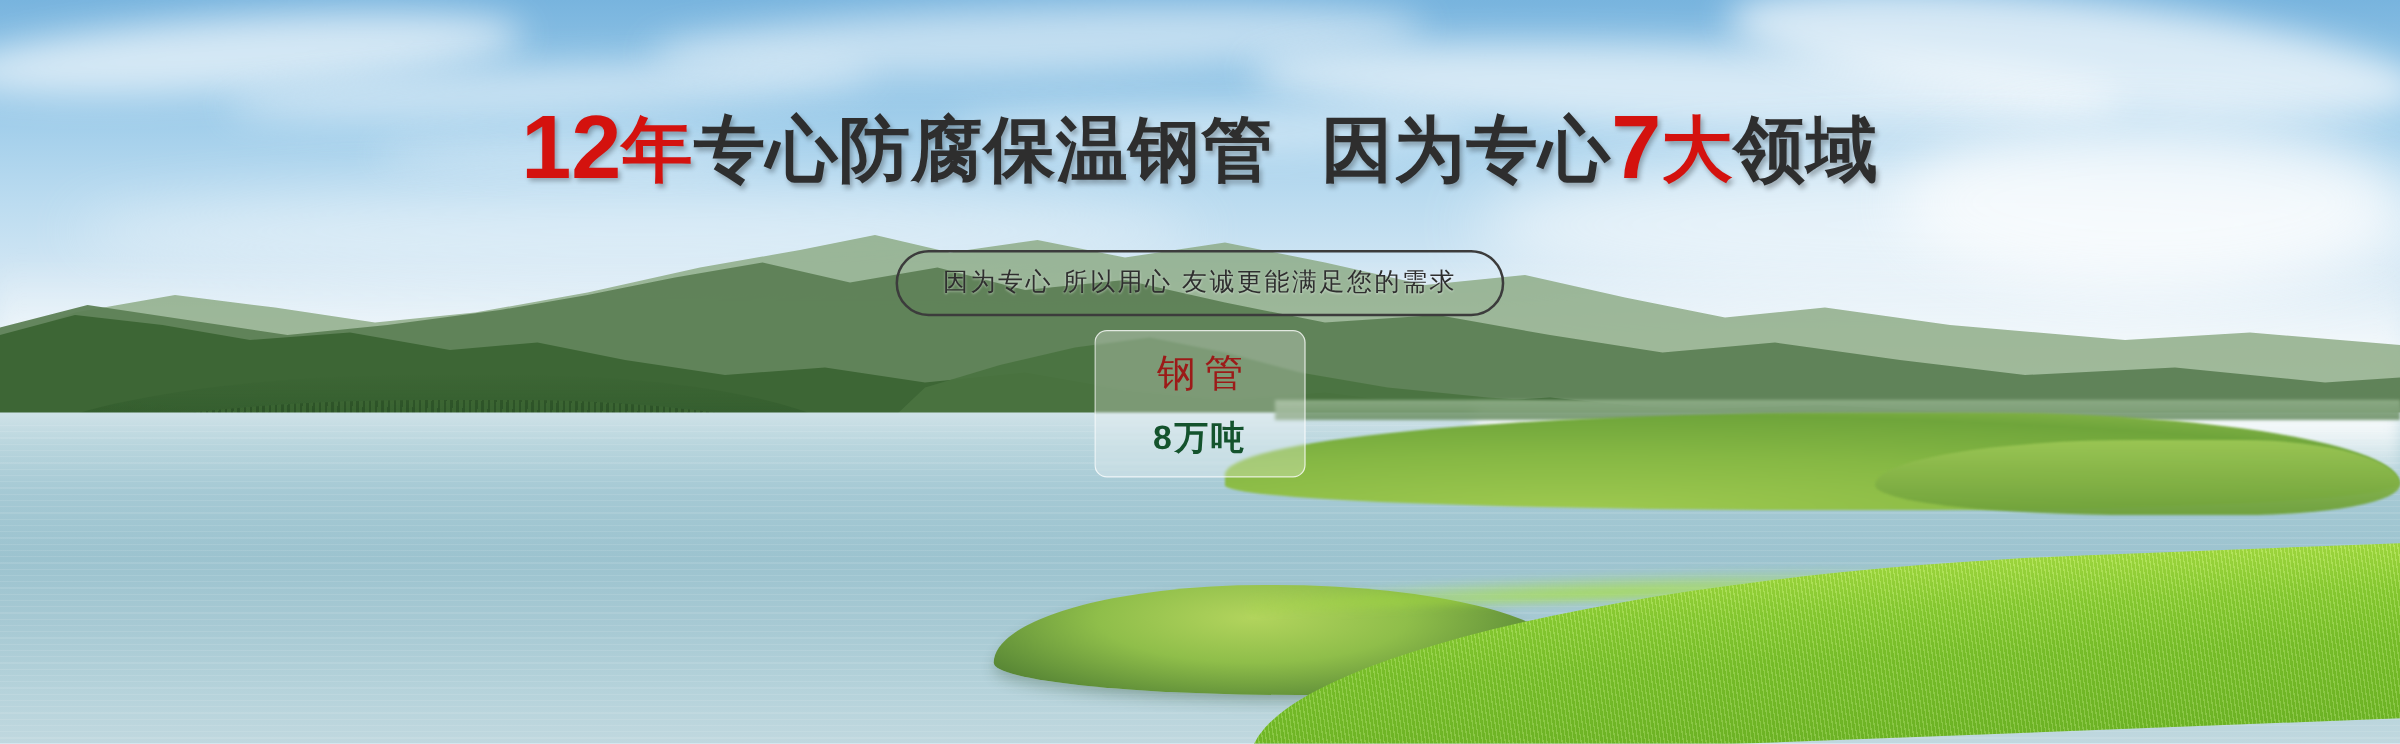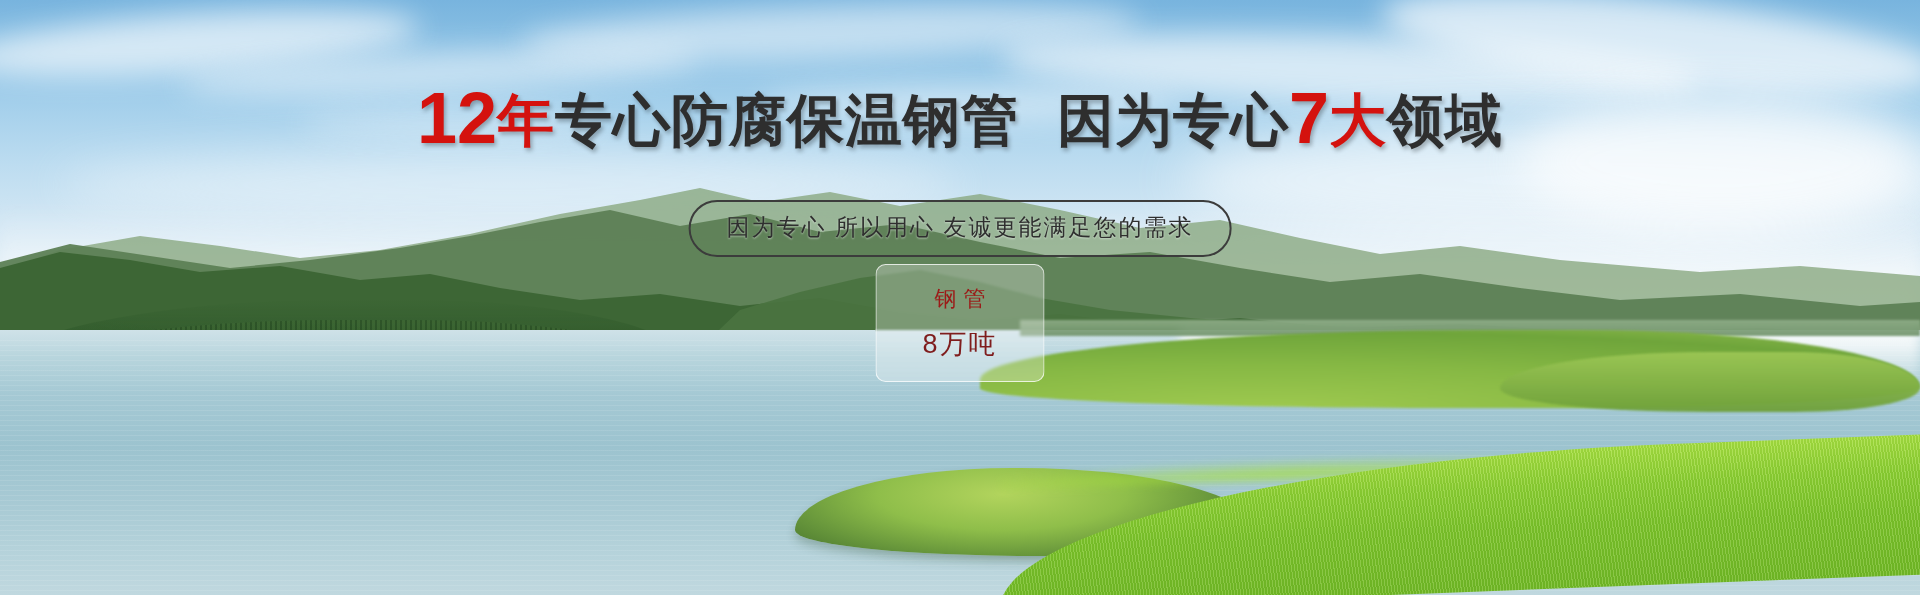--- a/index.html
+++ b/index.html
@@ -161,21 +161,21 @@
   }
   .headline .red{color:#d4120e;}
   .headline .gap{display:inline-block;width:38px;}
 
   
   .pill{
     position:absolute;left:50%;top:200px;transform:translateX(-50%);
     padding:10px 36px 12px;
     border:2px solid #3c3c3c;
     border-radius:32px;
-    font-size:23px;
+    font-size:20px;
     letter-spacing:2px;
     color:#2f2f2f;
     white-space:nowrap;
     font-weight:500;
     text-shadow:0 1px 2px rgba(255,255,255,.5);
   }
 
   
   .cards{
     position:absolute;left:50%;top:264px;transform:translateX(-50%);
@@ -185,26 +185,26 @@
     width:167px;height:116px;
     border:1px solid rgba(255,255,255,.75);
     border-radius:10px;
     background:rgba(255,255,255,.28);
     display:flex;flex-direction:column;
     align-items:center;justify-content:center;
     gap:12px;
     backdrop-filter:blur(1px);
   }
   .card .c-label{
-    font-size:22px;letter-spacing:7px;text-indent:7px;
+    font-size:31px;letter-spacing:7px;text-indent:7px;
     color:#9c1a18;font-weight:500;
   }
   .card .c-value{
     font-size:27px;letter-spacing:2px;
-    color:#7f1d1d;font-weight:400;
+    color:#14532d;font-weight:700;
   }
   .card .c-value sup{font-size:16px;vertical-align:super;letter-spacing:0;}
 </style>
 </head>
 <body>
 
 <div class="banner">
 
   <div class="sky">
     <div class="cloud c1"></div>

